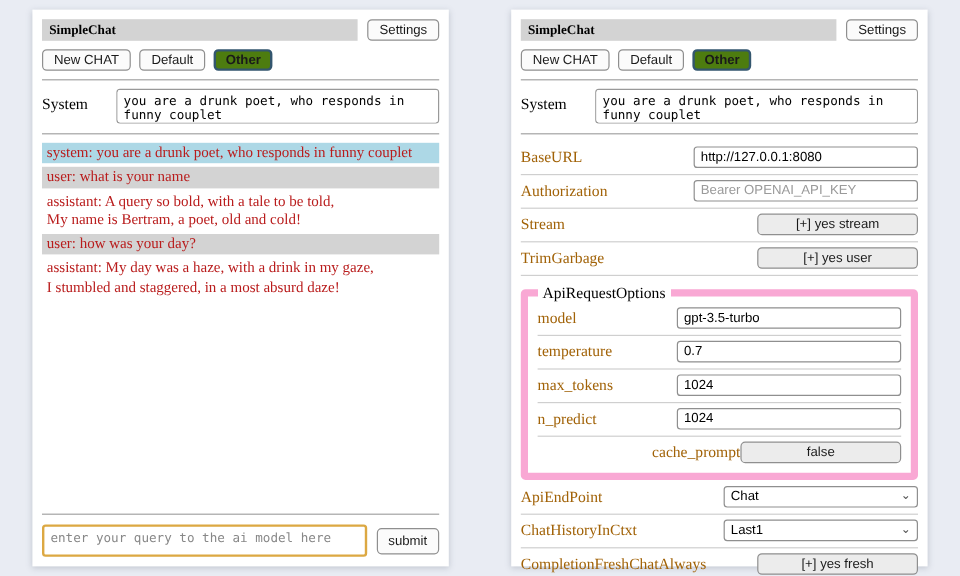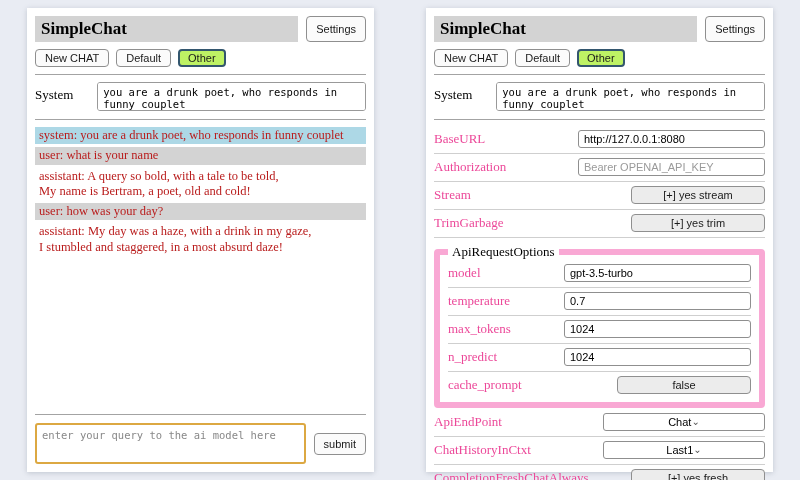--- a/index.html
+++ b/index.html
@@ -11,74 +11,74 @@
     font-family:"Liberation Serif", serif;
   }
   .panel {
     width:347px; height:464px; background:#fff;
     padding:8px; display:flex; flex-direction:column;
     box-shadow:0 1px 5px rgba(90,100,120,.28);
   }
   .header { display:flex; gap:8px; align-items:stretch; }
   .titlebar {
     flex:1; background:#d3d3d3; padding:3px 6px;
-    font-weight:bold; font-size:17px; color:#000;
+    font-weight:bold; font-size:11px; color:#000;
   }
   .btn {
     font-family:"Liberation Sans", sans-serif; font-size:11px; color:#1a1a1a;
     background:#fbfbfb; border:1px solid #8f8f8f; border-radius:4px;
     padding:2px 9px; cursor:pointer; white-space:nowrap;
   }
   .toolbar { display:flex; gap:7px; margin-top:7px; }
-  .btn.active { background:#bef264; border:2px solid #33566e; padding:1px 8px; }
+  .btn.active { background:#4d7c0f; border:2px solid #33566e; padding:1px 8px;font-weight:bold; }
   hr.div { border:none; border-top:1px solid #a3a3a3; margin:7px 0 6px; }
   .system-row { display:flex; gap:24px; align-items:flex-start; margin:1px 0; }
   .sys-label { font-size:13px; padding-top:5px; }
   .sys-input {
     flex:1; height:29px; resize:none; border:1px solid #999; border-radius:3px;
     font-family:"DejaVu Sans Mono", monospace; font-size:10.5px; color:#000;
     padding:3px 5px; outline:none;
   }
   .messages { margin-top:1px; font-size:12.5px; color:#b91c1c; }
   .msg { padding:1px 4px; margin-bottom:3px; line-height:1.22; white-space:pre-line; }
   .msg.system { background:#add8e6; }
   .msg.user { background:#d3d3d3; }
   .spacer { flex:1; }
   .query-row { display:flex; gap:8px; align-items:center; margin-top:2px; }
   .query-input {
-    flex:1; height:41px; resize:none; border:1px solid #999; border-radius:3px;
+    flex:1; height:27px; resize:none; border:1px solid #999; border-radius:3px;
     font-family:"DejaVu Sans Mono", monospace; font-size:10.5px; color:#555;
     padding:4px 5px; outline:none;
   }
   .query-input.hl { border:2px solid #dca842; }
   .query-input::placeholder { color:#888; opacity:1; }
   .submit-btn { padding:4px 9px; }
   
   .srow {
     display:flex; align-items:center; justify-content:space-between;
     padding:4px 0 5px; border-bottom:1px solid #cfcfcf;
   }
-  .slabel { font-size:13px; color:#ec4899; }
+  .slabel { font-size:13px; color:#a16207; }
   .sctl-input {
     width:187px; font-family:"Liberation Sans", sans-serif; font-size:11px;
     border:1px solid #8f8f8f; border-radius:3px; padding:2px 5px; color:#000; outline:none;
   }
   .sctl-input::placeholder { color:#9a9a9a; opacity:1; }
   .sctl-btn { width:134px; background:#ececec; padding:2px 5px; text-align:center; }
   .sctl-select {
     width:162px; font-family:"Liberation Sans", sans-serif; font-size:11px;
     border:1px solid #8f8f8f; border-radius:3px; padding:2px 5px; background:#fff;
-    display:flex; justify-content:center; align-items:center; cursor:pointer;
+    display:flex; justify-content:space-between; align-items:center; cursor:pointer;
   }
   .chev { color:#555; font-size:10px; line-height:1; }
   fieldset.aro {
     border:6px solid #f9a8d4; border-radius:4px; margin:6px 0 1px; padding:0 8px 3px;
   }
   fieldset.aro legend { font-size:13px; padding:0 4px; }
-  fieldset.aro .srow:last-child { border-bottom:none; }
+  fieldset.aro .srow:last-child { border-bottom:none;justify-content:flex-end; }
 </style>
 </head>
 <body>
 
 <div class="panel">
   <div class="header">
     <div class="titlebar">SimpleChat</div>
     <button class="btn">Settings</button>
   </div>
   <div class="toolbar">
@@ -133,21 +133,21 @@
   <div class="srow">
     <span class="slabel">Authorization</span>
     <input class="sctl-input" spellcheck="false" placeholder="Bearer OPENAI_API_KEY" style="">
   </div>
   <div class="srow">
     <span class="slabel">Stream</span>
     <button class="btn sctl-btn">[+] yes stream</button>
   </div>
   <div class="srow">
     <span class="slabel">TrimGarbage</span>
-    <button class="btn sctl-btn">[+] yes trim</button>
+    <button class="btn sctl-btn">[+] yes user</button>
   </div>
 
   <fieldset class="aro">
     <legend>ApiRequestOptions</legend>
     <div class="srow">
       <span class="slabel">model</span>
       <input class="sctl-input" spellcheck="false" value="gpt-3.5-turbo" style="">
     </div>
     <div class="srow">
       <span class="slabel">temperature</span>

